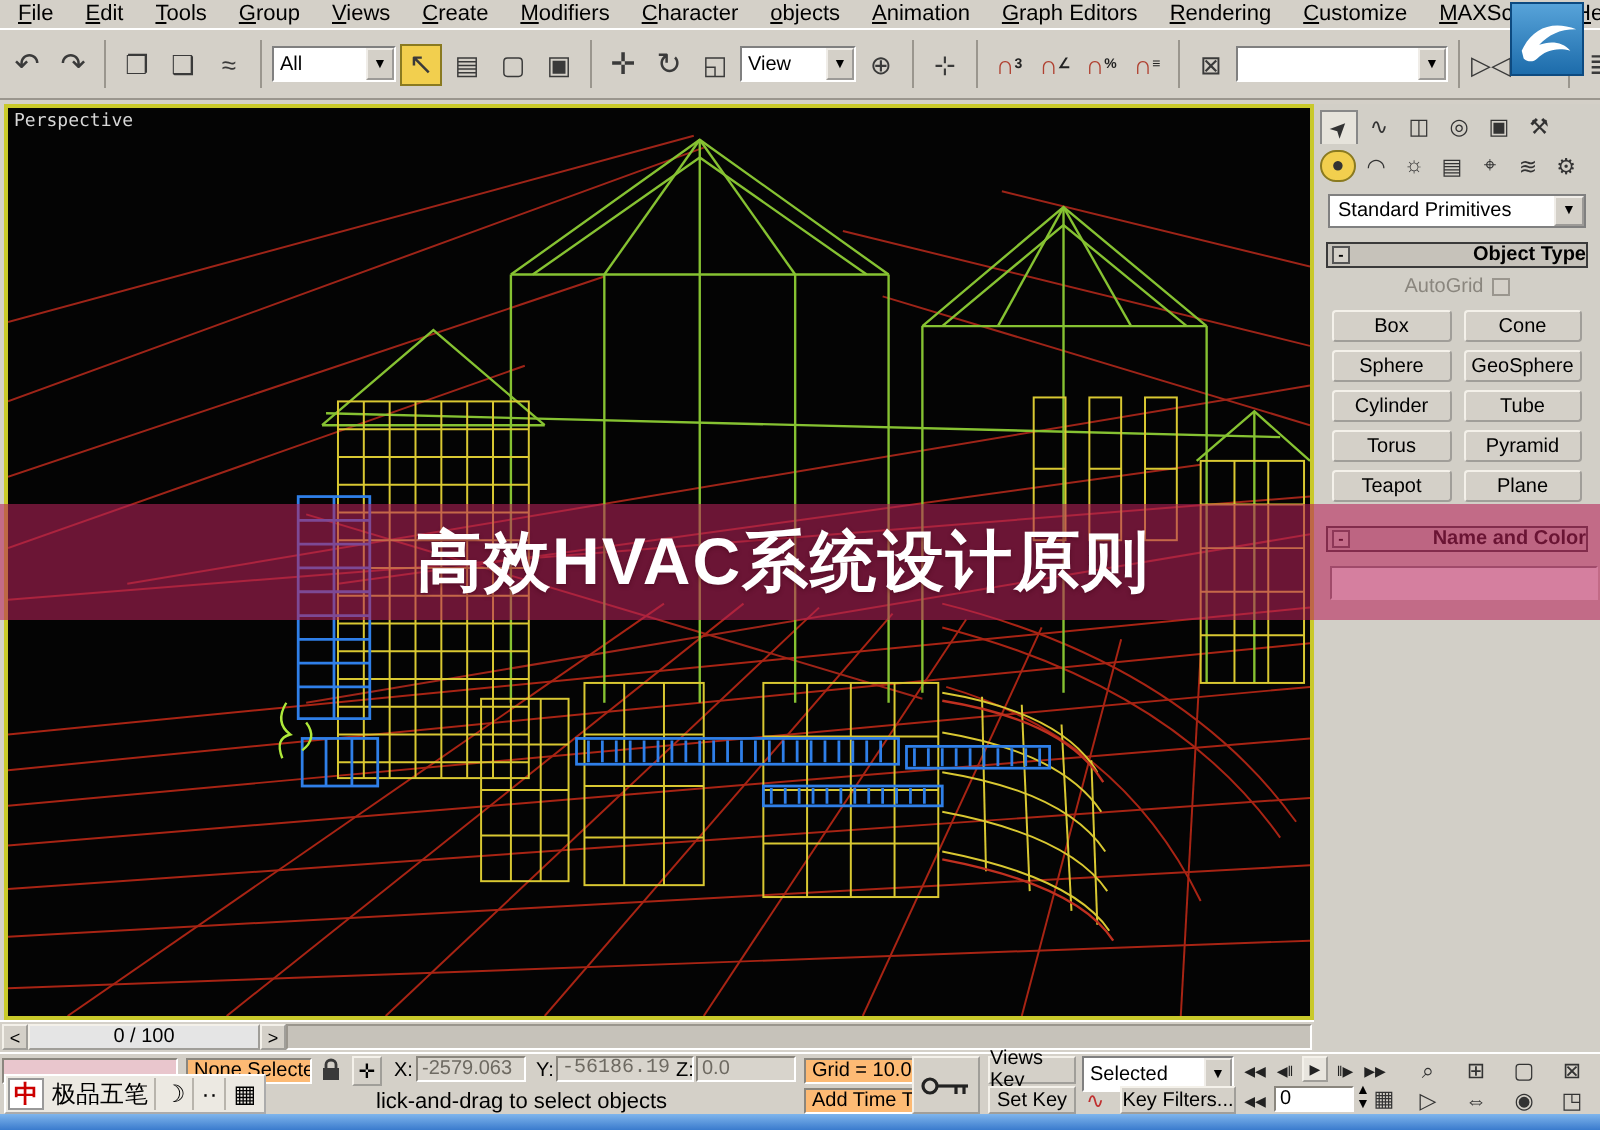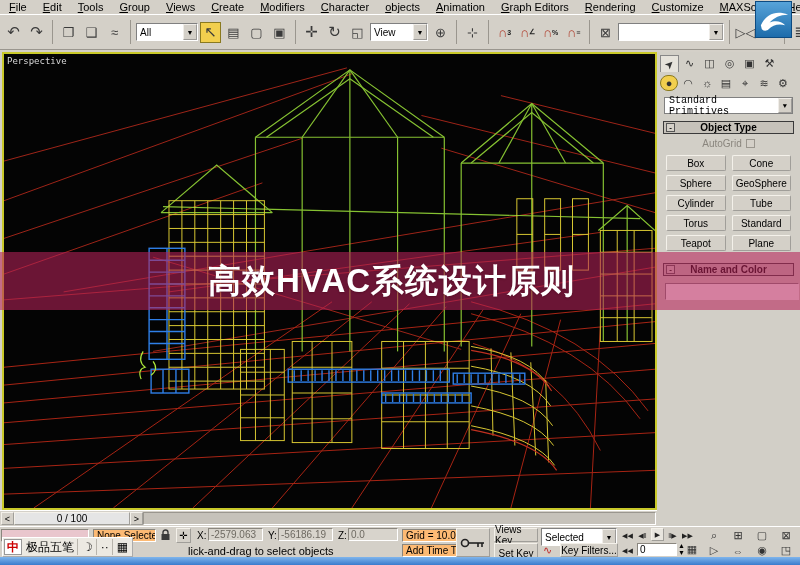--- a/index.html
+++ b/index.html
@@ -45,30 +45,30 @@
   .panel { left:657px; top:52px; width:143px; height:474px; background:#d2cfc7; padding-top:2px; }
   .ptabs { display:flex; gap:1px; padding:1px 3px; }
   .ptab { width:19px; height:17px; display:flex; align-items:center; justify-content:center;
           font-size:11px; color:#333; }
   .ptab.active { background:#e6e3db; border:1px solid #888; border-bottom:none; }
   .rot45 { display:inline-block; transform:rotate(-45deg); }
   .pcats { display:flex; gap:1px; padding:2px 3px 3px; }
   .pcat { width:18px; height:16px; display:flex; align-items:center; justify-content:center;
           font-size:11px; color:#333; }
   .pcat.active { background:#f2cf4e; border:1px solid #8a7a20; border-radius:8px; }
-  .pdrop-row { display:flex; padding:3px 7px 4px;font-family:Liberation Mono, monospace; }
+  .pdrop-row { display:flex; padding:3px 7px 4px; }
   .pdrop { flex:1; height:17px; background:#fff; border:1px solid #808080; font-size:10px;
            display:flex; align-items:center; justify-content:space-between; padding-left:4px; }
   .pdrop .arrow { width:15px; height:15px; background:#d4d0c8; border:1px outset #f0ede8;
                   font-size:7px; display:flex; align-items:center; justify-content:center; }
   .rollout { margin:3px 6px 2px; height:13px; background:#c6c2ba; border:1px solid #3a3a3a;
              display:flex; align-items:center; font-size:10px; font-weight:bold; position:relative; }
   .rollout .minus { position:absolute; left:2px; top:1px; width:9px; height:9px; border:1px solid #555;
                     font-size:8px; line-height:7px; text-align:center; background:#d4d0c8; }
-  .rollout .rtitle { flex:1; text-align:center; }
+  .rollout .rtitle { flex:1; text-align:right; }
   .autogrid-row { display:flex; align-items:center; justify-content:center; gap:4px;
                   height:14px; margin:2px 0 3px; color:#8a867e; font-size:10px; }
   .chk { width:9px; height:9px; border:1px solid #9a968e; background:#d4d0c8; }
   .btn-grid { display:grid; grid-template-columns:1fr 1fr; gap:4px 6px; padding:2px 9px 4px; }
   .pbtn { height:16px; background:#d4d0c8; border:1px outset #f4f1ea; font-size:10px;
           display:flex; align-items:center; justify-content:center; border-radius:2px; }
   .nc-row { display:flex; gap:4px; padding:5px 8px; align-items:center; }
   .nc-field { flex:1; height:17px; border:1px solid #808080; border-right-color:#fff;
               border-bottom-color:#fff; background:#fff; font-size:10px; }
 
@@ -375,21 +375,21 @@
       <span class="chk"></span>
     </div>
     <div class="btn-grid">
       <button class="pbtn">Box</button>
       <button class="pbtn">Cone</button>
       <button class="pbtn">Sphere</button>
       <button class="pbtn">GeoSphere</button>
       <button class="pbtn">Cylinder</button>
       <button class="pbtn">Tube</button>
       <button class="pbtn">Torus</button>
-      <button class="pbtn">Standard</button>
+      <button class="pbtn">Pyramid</button>
       <button class="pbtn">Teapot</button>
       <button class="pbtn">Plane</button>
     </div>
     <div class="rollout" style="margin-top:8px">
       <span class="minus">-</span>
       <span class="rtitle">Name and Color</span>
     </div>
     <div class="nc-row">
       <input class="nc-field" value="" style="">
 
@@ -410,37 +410,37 @@
     <span class="abs" style="left:160px;top:2px">
       <svg width="11" height="12" viewBox="0 0 11 12">
           <rect x="1.5" y="5" width="8" height="6" fill="#3a3a3a"></rect>
           <path d="M3 5 V3.2 A2.5 2.2 0 0 1 8 3.2 V5" stroke="#3a3a3a" stroke-width="1.4" fill="none"></path>
         </svg>
     </span>
     <div class="abs sbtn" style="left:176px;top:1px;width:15px;height:15px">✛</div>
     <span class="abs" style="left:197px;top:3px;font-size:10px">X:</span>
     <input class="abs coordfield" style="left: 208px; top: 1px; width: 55px;" value="-2579.063">
     <span class="abs" style="left:268px;top:3px;font-size:10px">Y:</span>
-    <input class="abs coordfield" style="left: 278px; top: 1px; width: 55px;" value="-56186.19">
+    <input class="abs coordfield" style="left: 278px; top: 1px; width: 69px; font-family: Liberation Mono, monospace;" value="-56186.19">
     <span class="abs" style="left:338px;top:3px;font-size:10px">Z:</span>
     <input class="abs coordfield" style="left: 348px; top: 1px; width: 50px;" value="0.0">
     <div class="abs sunken" style="left:402px;top:2px;width:78px;height:13px">Grid = 10.0</div>
     <div class="abs sunken" style="left:402px;top:17px;width:78px;height:13px">Add Time Tag</div>
     <span class="abs" style="left:188px;top:18px;font-size:11px;white-space:nowrap">lick-and-drag to select objects</span>
 
     <div class="abs sbtn" style="left:456px;top:1px;width:34px;height:29px">
       <svg width="26" height="12" viewBox="0 0 26 12">
         <circle cx="5" cy="6" r="3.5" stroke="#222" stroke-width="1.6" fill="none"></circle>
         <line x1="8.5" y1="6" x2="24" y2="6" stroke="#222" stroke-width="1.6"></line>
         <line x1="18" y1="6" x2="18" y2="10" stroke="#222" stroke-width="1.6"></line>
         <line x1="22" y1="6" x2="22" y2="10" stroke="#222" stroke-width="1.6"></line>
       </svg>
     </div>
     <div class="abs sbtn" style="left:494px;top:1px;width:44px;height:14px">Views Key</div>
-    <div class="abs sbtn" style="left:494px;top:16px;width:44px;height:20px">Set Key</div>
+    <div class="abs sbtn" style="left:494px;top:16px;width:44px;height:14px">Set Key</div>
     <div class="abs tdrop" style="left:541px;top:1px;width:76px">
       <span>Selected</span>
         <span class="arrow">▼</span>
     </div>
     <span class="abs" style="left:543px;top:17px;color:#c03030;font-size:11px">∿</span>
     <div class="abs sbtn" style="left:560px;top:16px;width:58px;height:14px">Key Filters...</div>
 
     <span class="abs playbtn" style="left:621px;top:2px">◀◀</span>
     <span class="abs playbtn" style="left:636px;top:2px">◀‖</span>
     <span class="abs playbtn play-box" style="left:651px;top:1px">▶</span>

